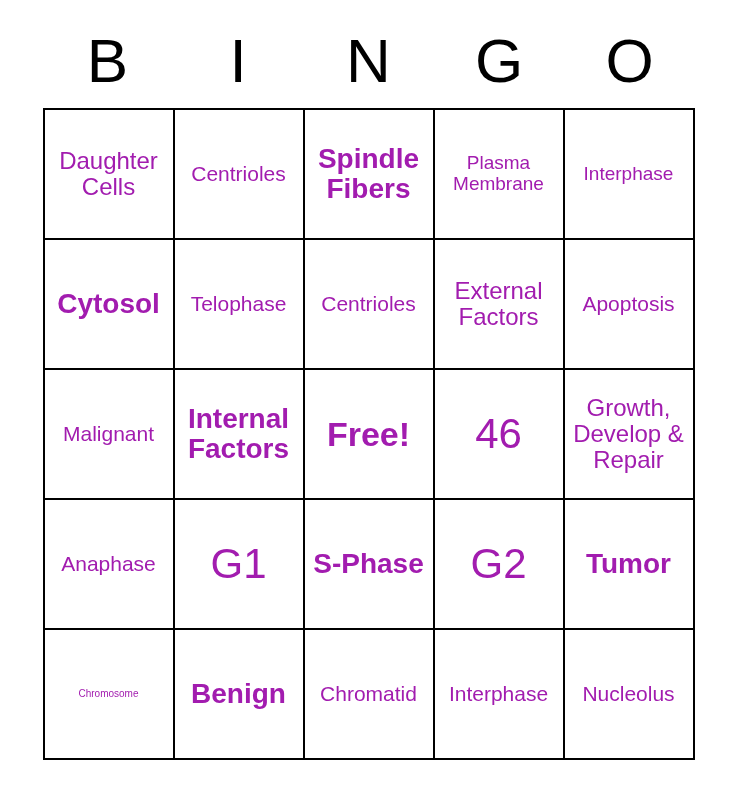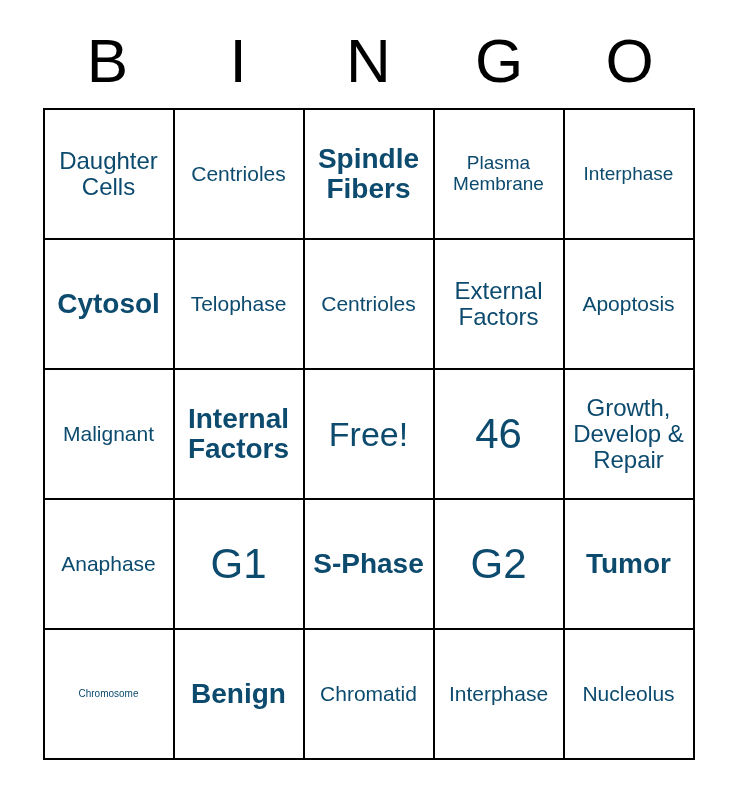--- a/index.html
+++ b/index.html
@@ -54,29 +54,29 @@
     vertical-align: middle;
     padding: 2px 4px;
     box-sizing: border-box;
   }
   .cell-text {
     display: block;
     width: 100%;
     line-height: 1.08;
     word-wrap: break-word;
     font-family: "Liberation Sans", sans-serif;
-    color: #0c4a6e;
+    color: #a21caf;
   }
   
   .fs-xxs { font-size: 10px; }
   .fs-xs  { font-size: 19px; }
   .fs-s   { font-size: 21px; }
   .fs-m   { font-size: 24px; }
   .fs-l   { font-size: 28px; font-weight: bold; }
-  .fs-xl  { font-size: 34px; }
+  .fs-xl  { font-size: 34px; font-weight: bold; }
   .fs-xxl { font-size: 42px; }
 </style>
 </head>
 <body>
 
 <div id="card">
 
   <div id="header">
     <div class="header-letter">B</div>
     <div class="header-letter">I</div>

